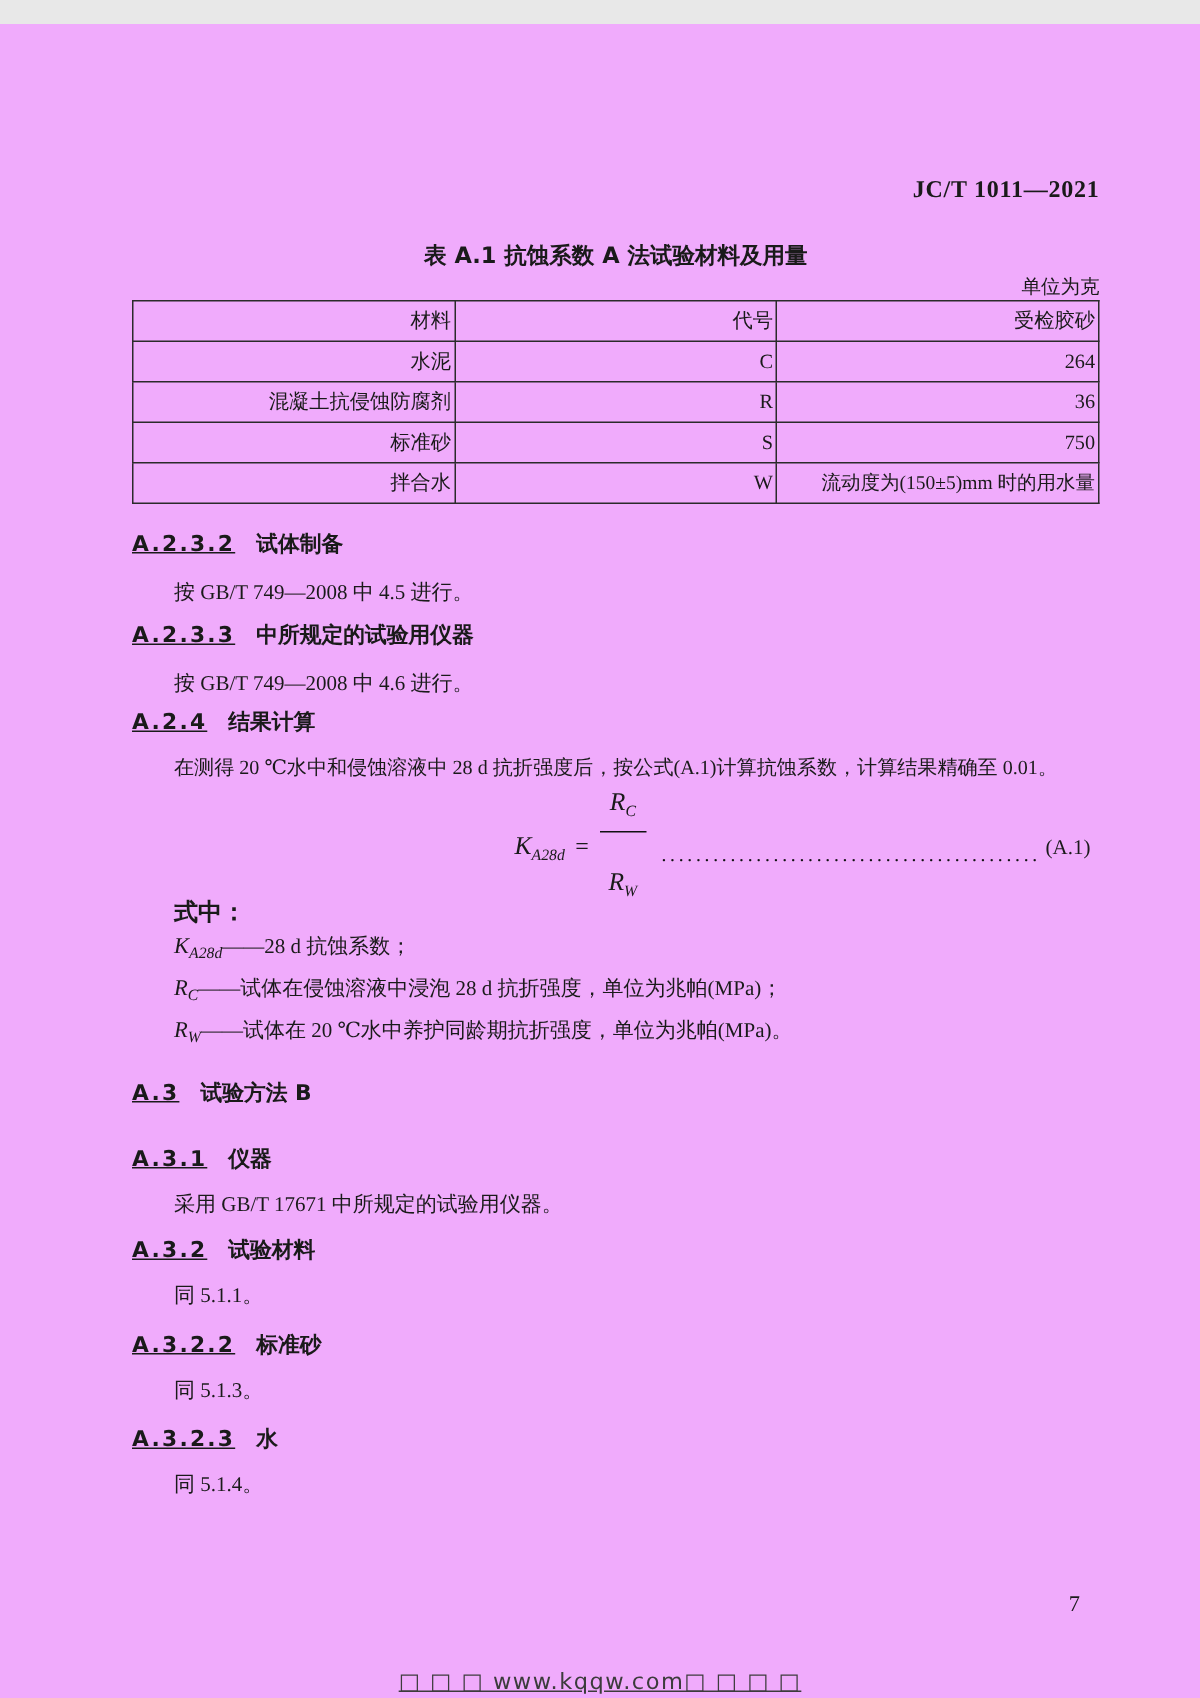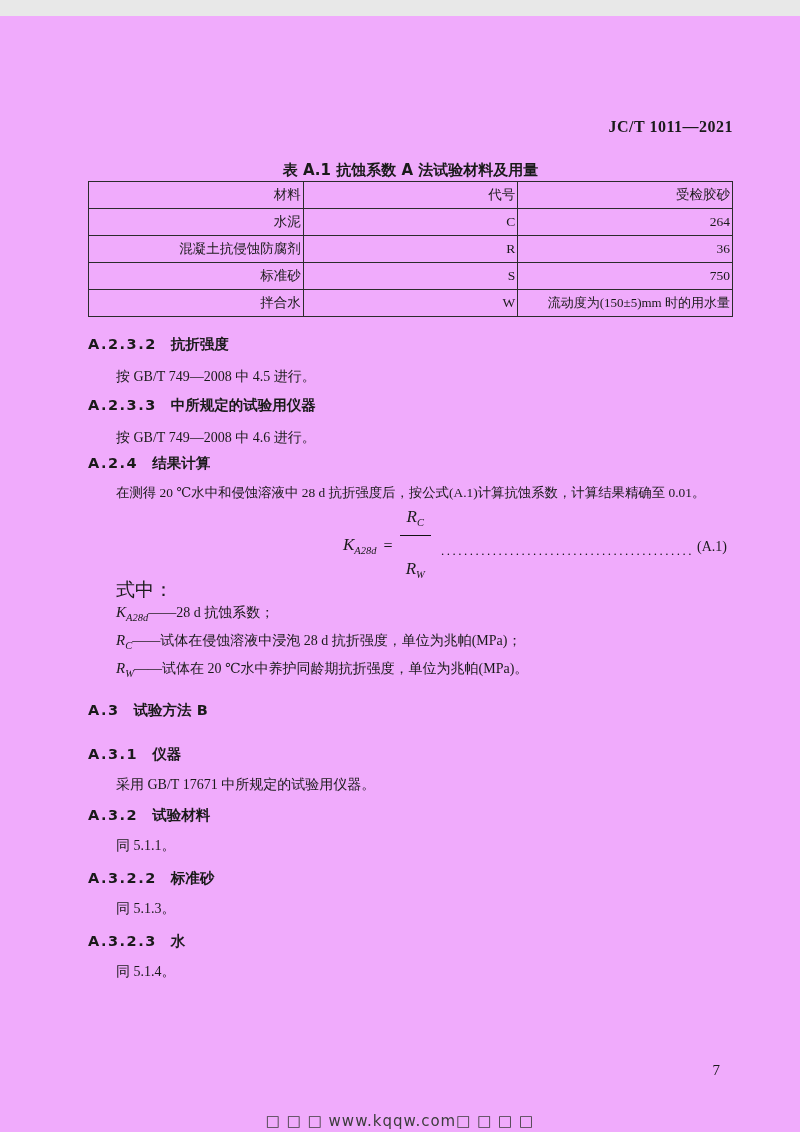--- a/index.html
+++ b/index.html
@@ -57,21 +57,21 @@
     padding:0 2px;
   }
   table.mat-table { border:1.5px solid #222; }
   td.small-cell { font-size:13px; }
   .heading {
     font-family:"DejaVu Sans","Liberation Sans",sans-serif;
     font-weight:bold;
     font-size:14.5px;
     line-height:20px;
   }
-  .heading .h-num { letter-spacing:1.5px; margin-right:14px; }
+  .heading .h-num { letter-spacing:1.5px; margin-right:14px;text-decoration:underline; }
   .body-text {
     font-size:14px;
     line-height:20px;
     padding-left:28px;
   }
   .body-long { font-size:13.4px; white-space:nowrap; }
   .mt-h1 { margin-top:17px; }
   
   .formula-row {
     margin-top:15px;
@@ -99,22 +99,23 @@
     white-space:nowrap;
     font-size:13px;
     letter-spacing:2.5px;
     margin:10px 6px 0 10px;
     color:#111;
   }
   .f-label { font-size:14px; margin-right:6px; padding-top:2px; }
   .where-label {
     margin-top:6px;
     padding-left:28px;
-    font-size:19px;
+    font-size:16px;
     line-height:22px;
+    font-weight:bold;
   }
   .sym-line {
     padding-left:28px;
     font-size:14px;
     line-height:23px;
   }
   .sym-line .f-var { font-size:15px; }
   .page-number {
     position:absolute;
     right:80px; top:1046px;
@@ -122,31 +123,33 @@
   }
   .footer {
     position:absolute;
     left:0; top:1096px;
     width:100%;
     text-align:center;
     font-size:15px;
     color:#3c3c3c;
     letter-spacing:1px;
     font-family:"DejaVu Sans","Liberation Sans",sans-serif;
+    text-decoration:underline;
   }
 </style>
 </head>
 <body>
 
 <div class="page">
   <div class="content">
 
     <div class="doc-code">JC/T 1011—2021</div>
 
     <div class="table-title">表 A.1 抗蚀系数 A 法试验材料及用量</div>
+    <div class="unit-note">单位为克</div>
 
     <table class="mat-table">
       <thead>
         <tr>
           <th>材料</th>
           <th>代号</th>
           <th>受检胶砂</th>
         </tr>
       </thead>
       <tbody>
@@ -167,21 +170,21 @@
         </tr>
         <tr>
           <td>拌合水</td>
           <td>W</td>
           <td class="small-cell">流动度为(150±5)mm 时的用水量</td>
         </tr>
       </tbody>
     </table>
 
     <div class="heading mt-h1" style="margin-top:17px;">
-      <span class="h-num">A.2.3.2</span><span class="h-title">抗折强度</span>
+      <span class="h-num">A.2.3.2</span><span class="h-title">试体制备</span>
     </div>
     <p class="body-text" style="margin-top:13px;">按 GB/T 749—2008 中 4.5 进行。</p>
 
     <div class="heading" style="margin-top:8px;">
       <span class="h-num">A.2.3.3</span><span class="h-title">中所规定的试验用仪器</span>
     </div>
     <p class="body-text" style="margin-top:13px;">按 GB/T 749—2008 中 4.6 进行。</p>
 
     <div class="heading" style="margin-top:5px;">
       <span class="h-num">A.2.4</span><span class="h-title">结果计算</span>

